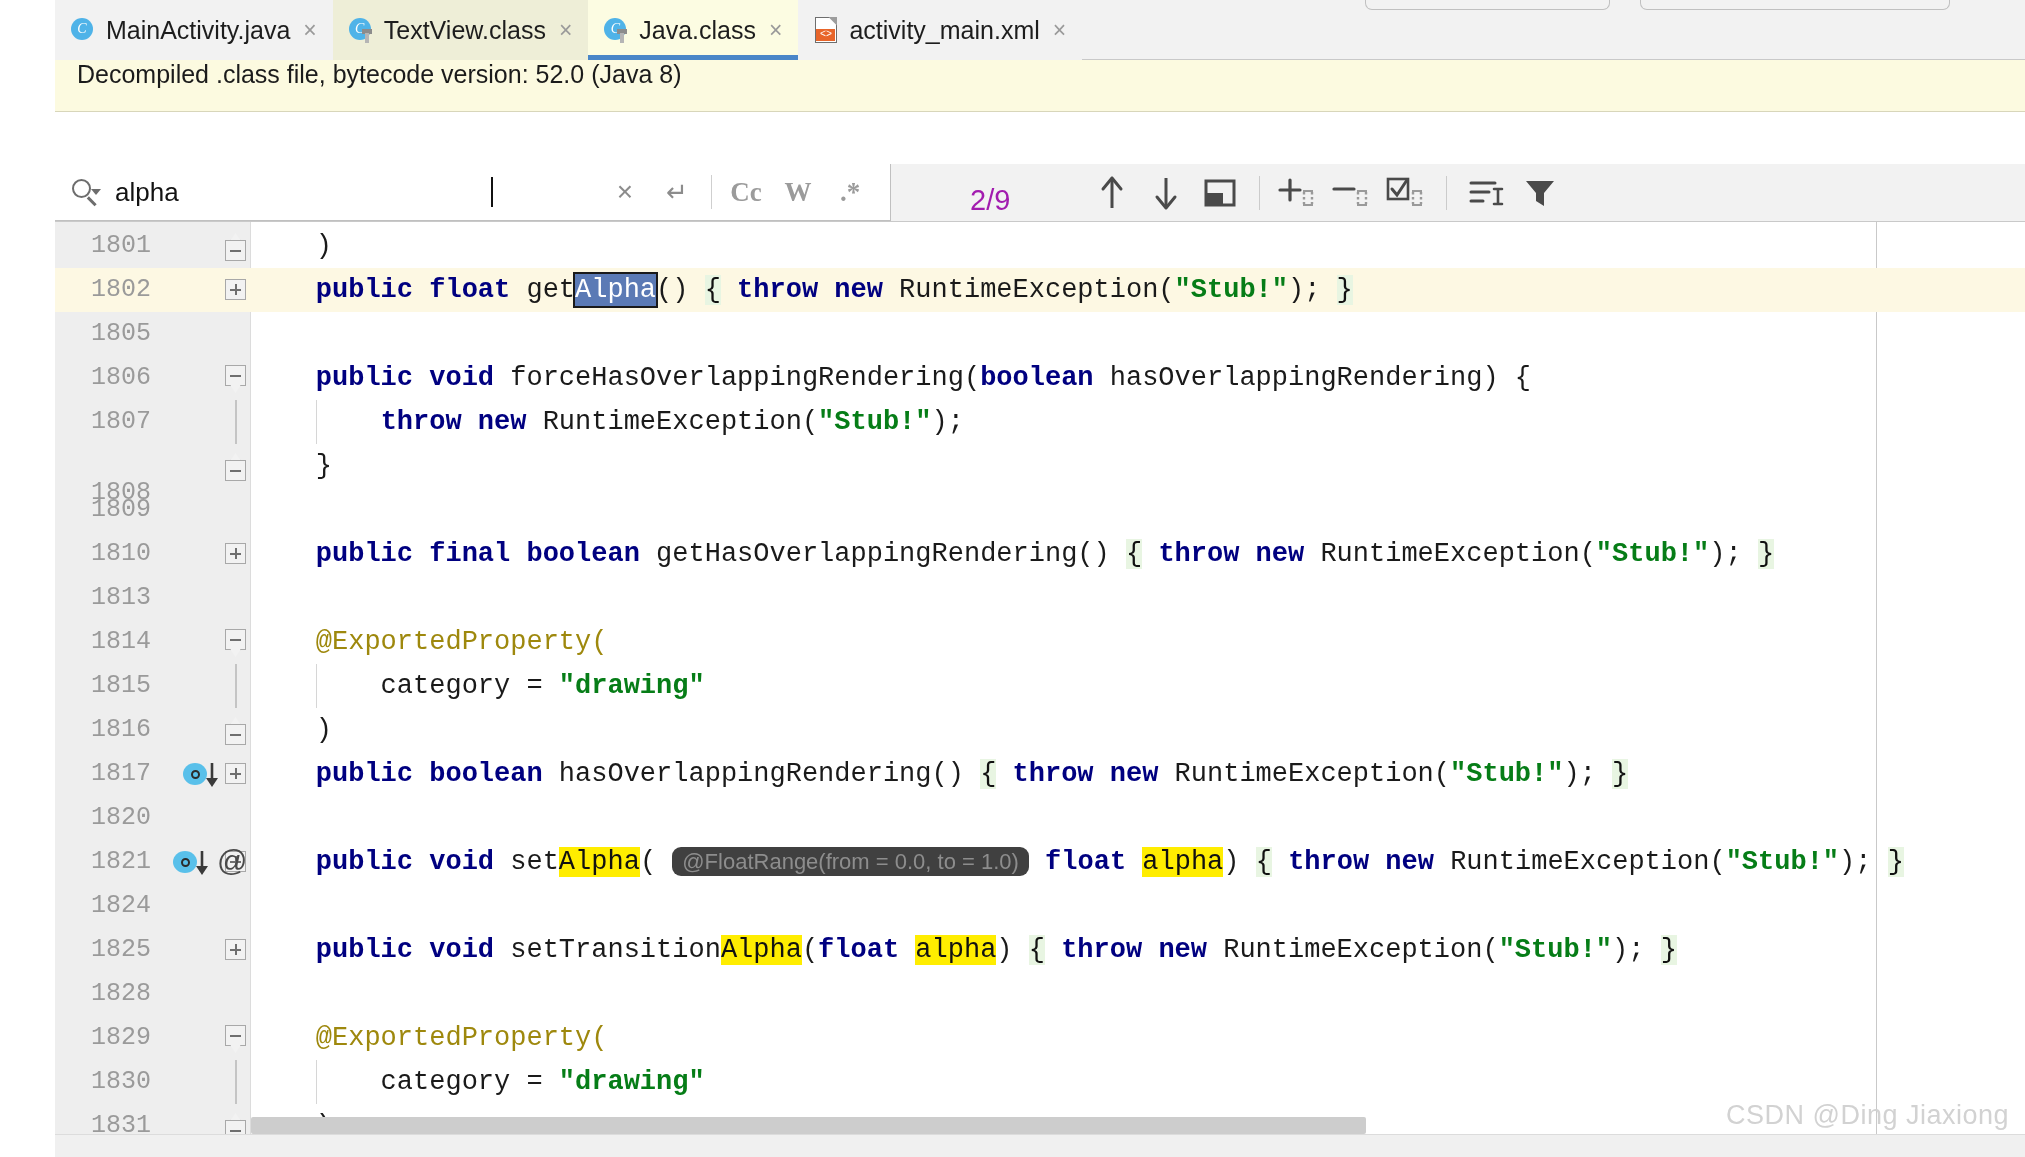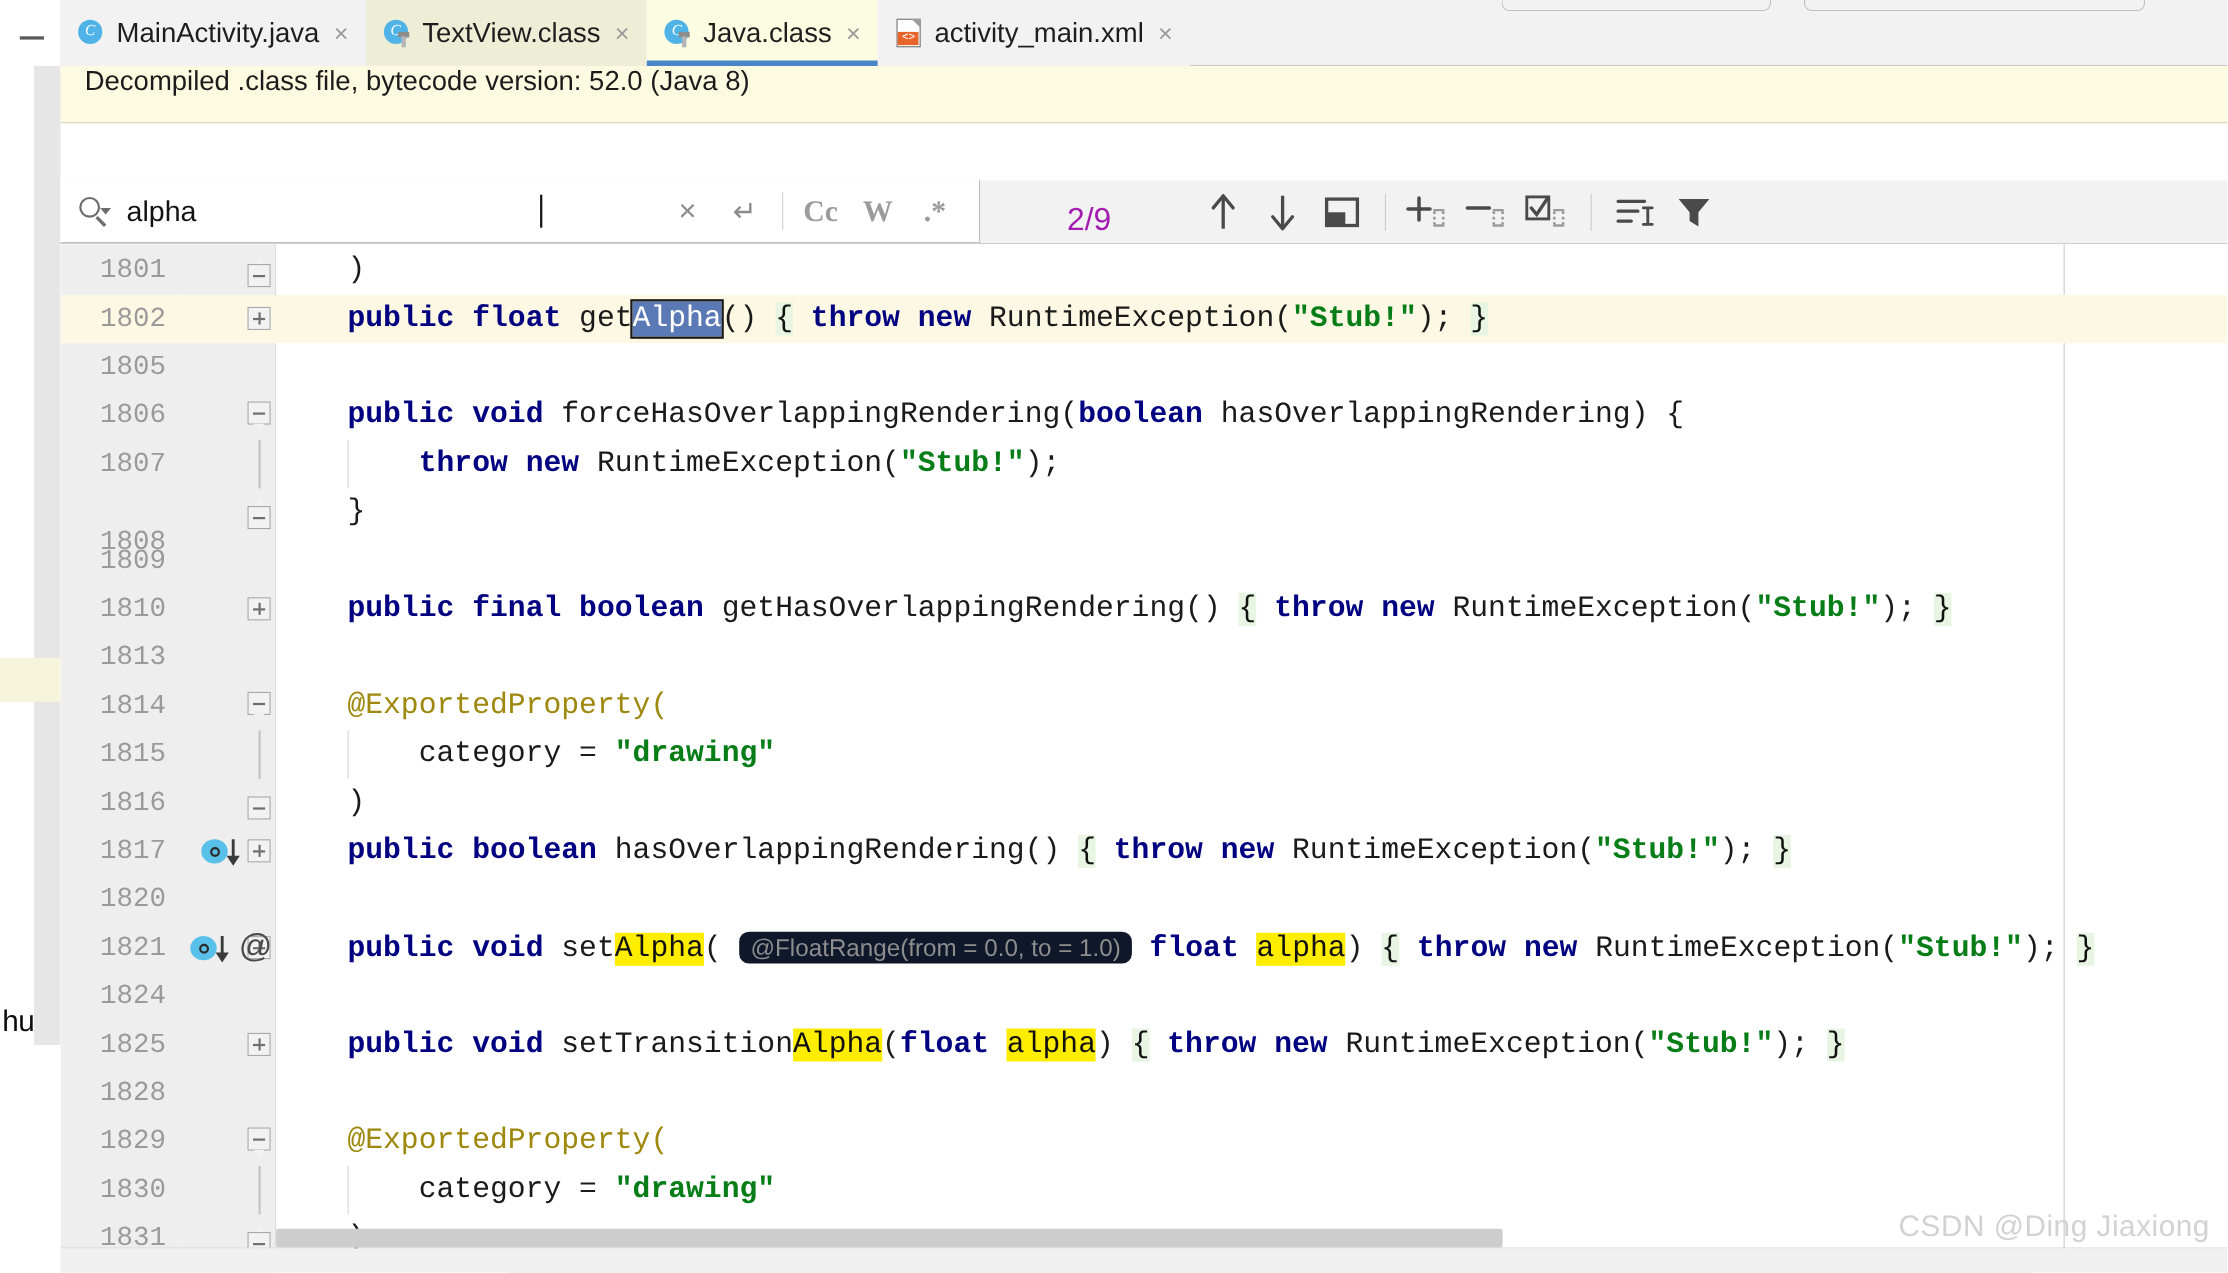--- a/index.html
+++ b/index.html
@@ -183,21 +183,21 @@
 
   
   .kw   { color:#000080; font-weight:bold; }
   .str  { color:#067d17; font-weight:bold; }
   .ann  { color:#9e880d; }
   .plain{ color:#1a1a1a; }
   .brace-hl { background:#e8f5e2; }
   .sel-match { background:#5b7ab5; color:#ffffff; outline:2px solid #1a1a1a; padding:1px 0; }
   .yl-match { background:#ffed00; color:#111111; }
   .hint {
-    background:#0f172a; color:#8d8d8d; border-radius:9px; padding:2px 10px;
+    background:#404040; color:#8d8d8d; border-radius:9px; padding:2px 10px;
     font-family:"Liberation Sans", sans-serif; font-size:22px;
   }
 
   
   .indent-guide { position:absolute; width:1px; background:#d6d6d6; }
 
   
   .margin-guide { position:absolute; top:0; bottom:0; width:1px; background:#c9c9c9; }
 
   
@@ -266,28 +266,20 @@
   .watermark {
     position:absolute; right:16px; bottom:26px; font-size:27px; color:#d2d2d2;
     font-family:"Liberation Sans", sans-serif; letter-spacing:0.5px;
   }
 </style>
 </head>
 <body>
 
 <div id="root">
 
-  <div class="left-strip">
-    <div class="left-strip-gray"></div>
-    <div class="left-strip-yellow"></div>
-    <div class="left-cut-text">hu</div>
-    <div class="collapse-btn">
-      <div class="bar"></div>
-    </div>
-  </div>
 
   <div class="tabbar">
     <div class="tabs-row">
 
       <div class="tab inactive-white">
         <span class="ic ic-class">
           <span class="disc">C</span>
         </span>
         <span class="tab-label">MainActivity.java</span>
         <span class="tab-close">×</span>

